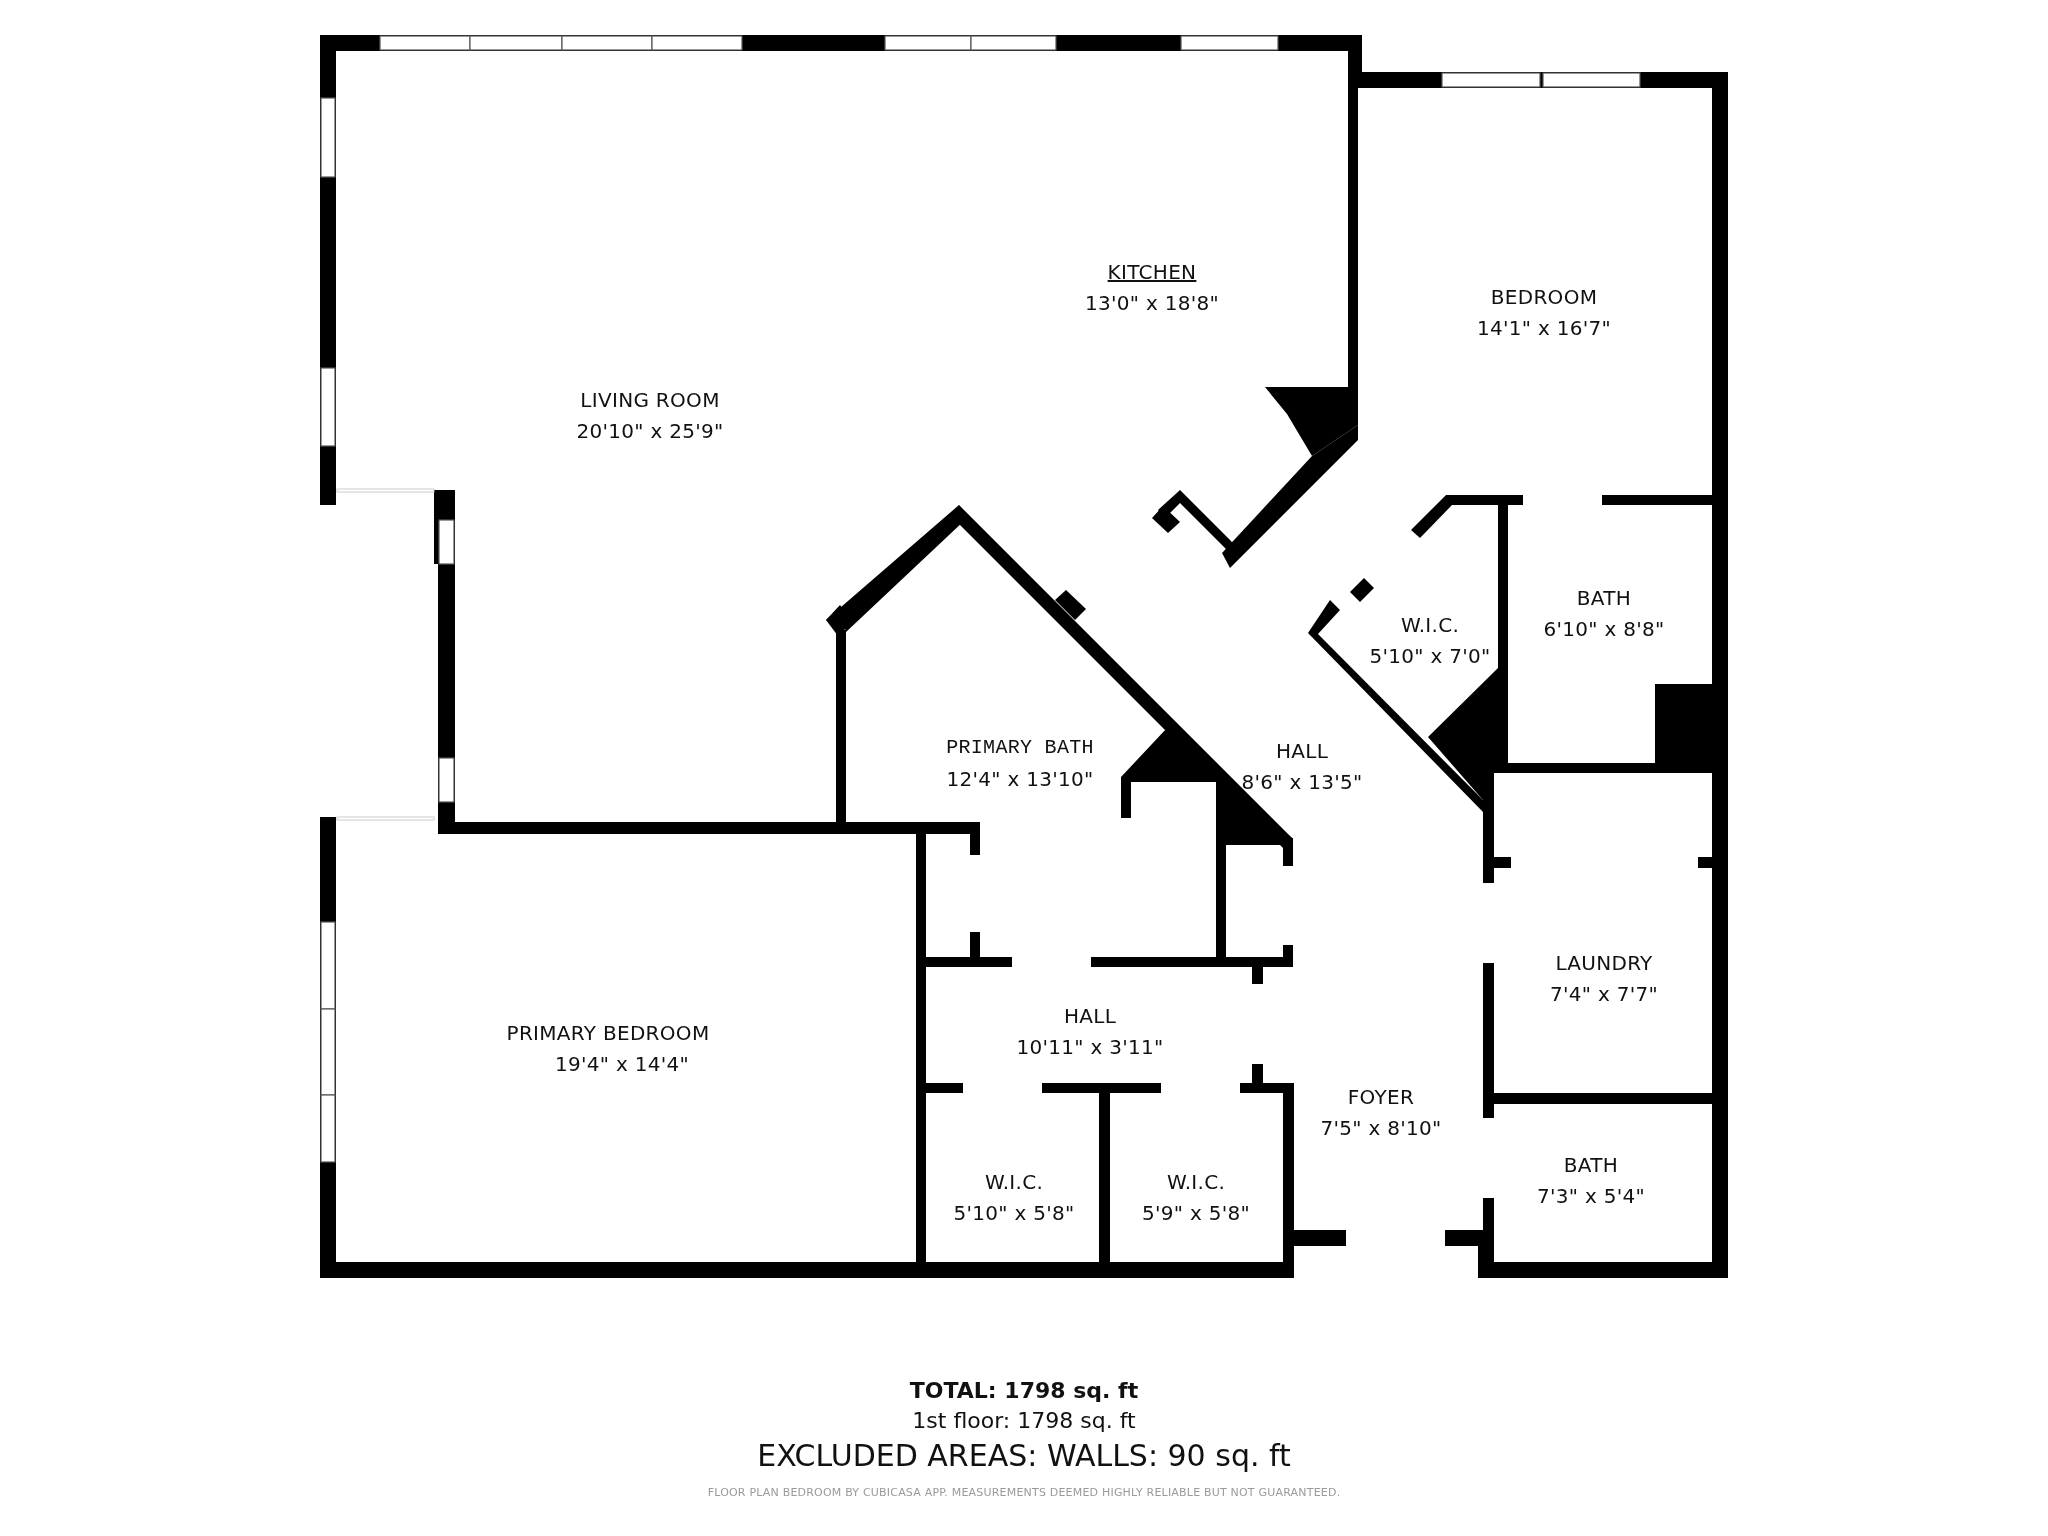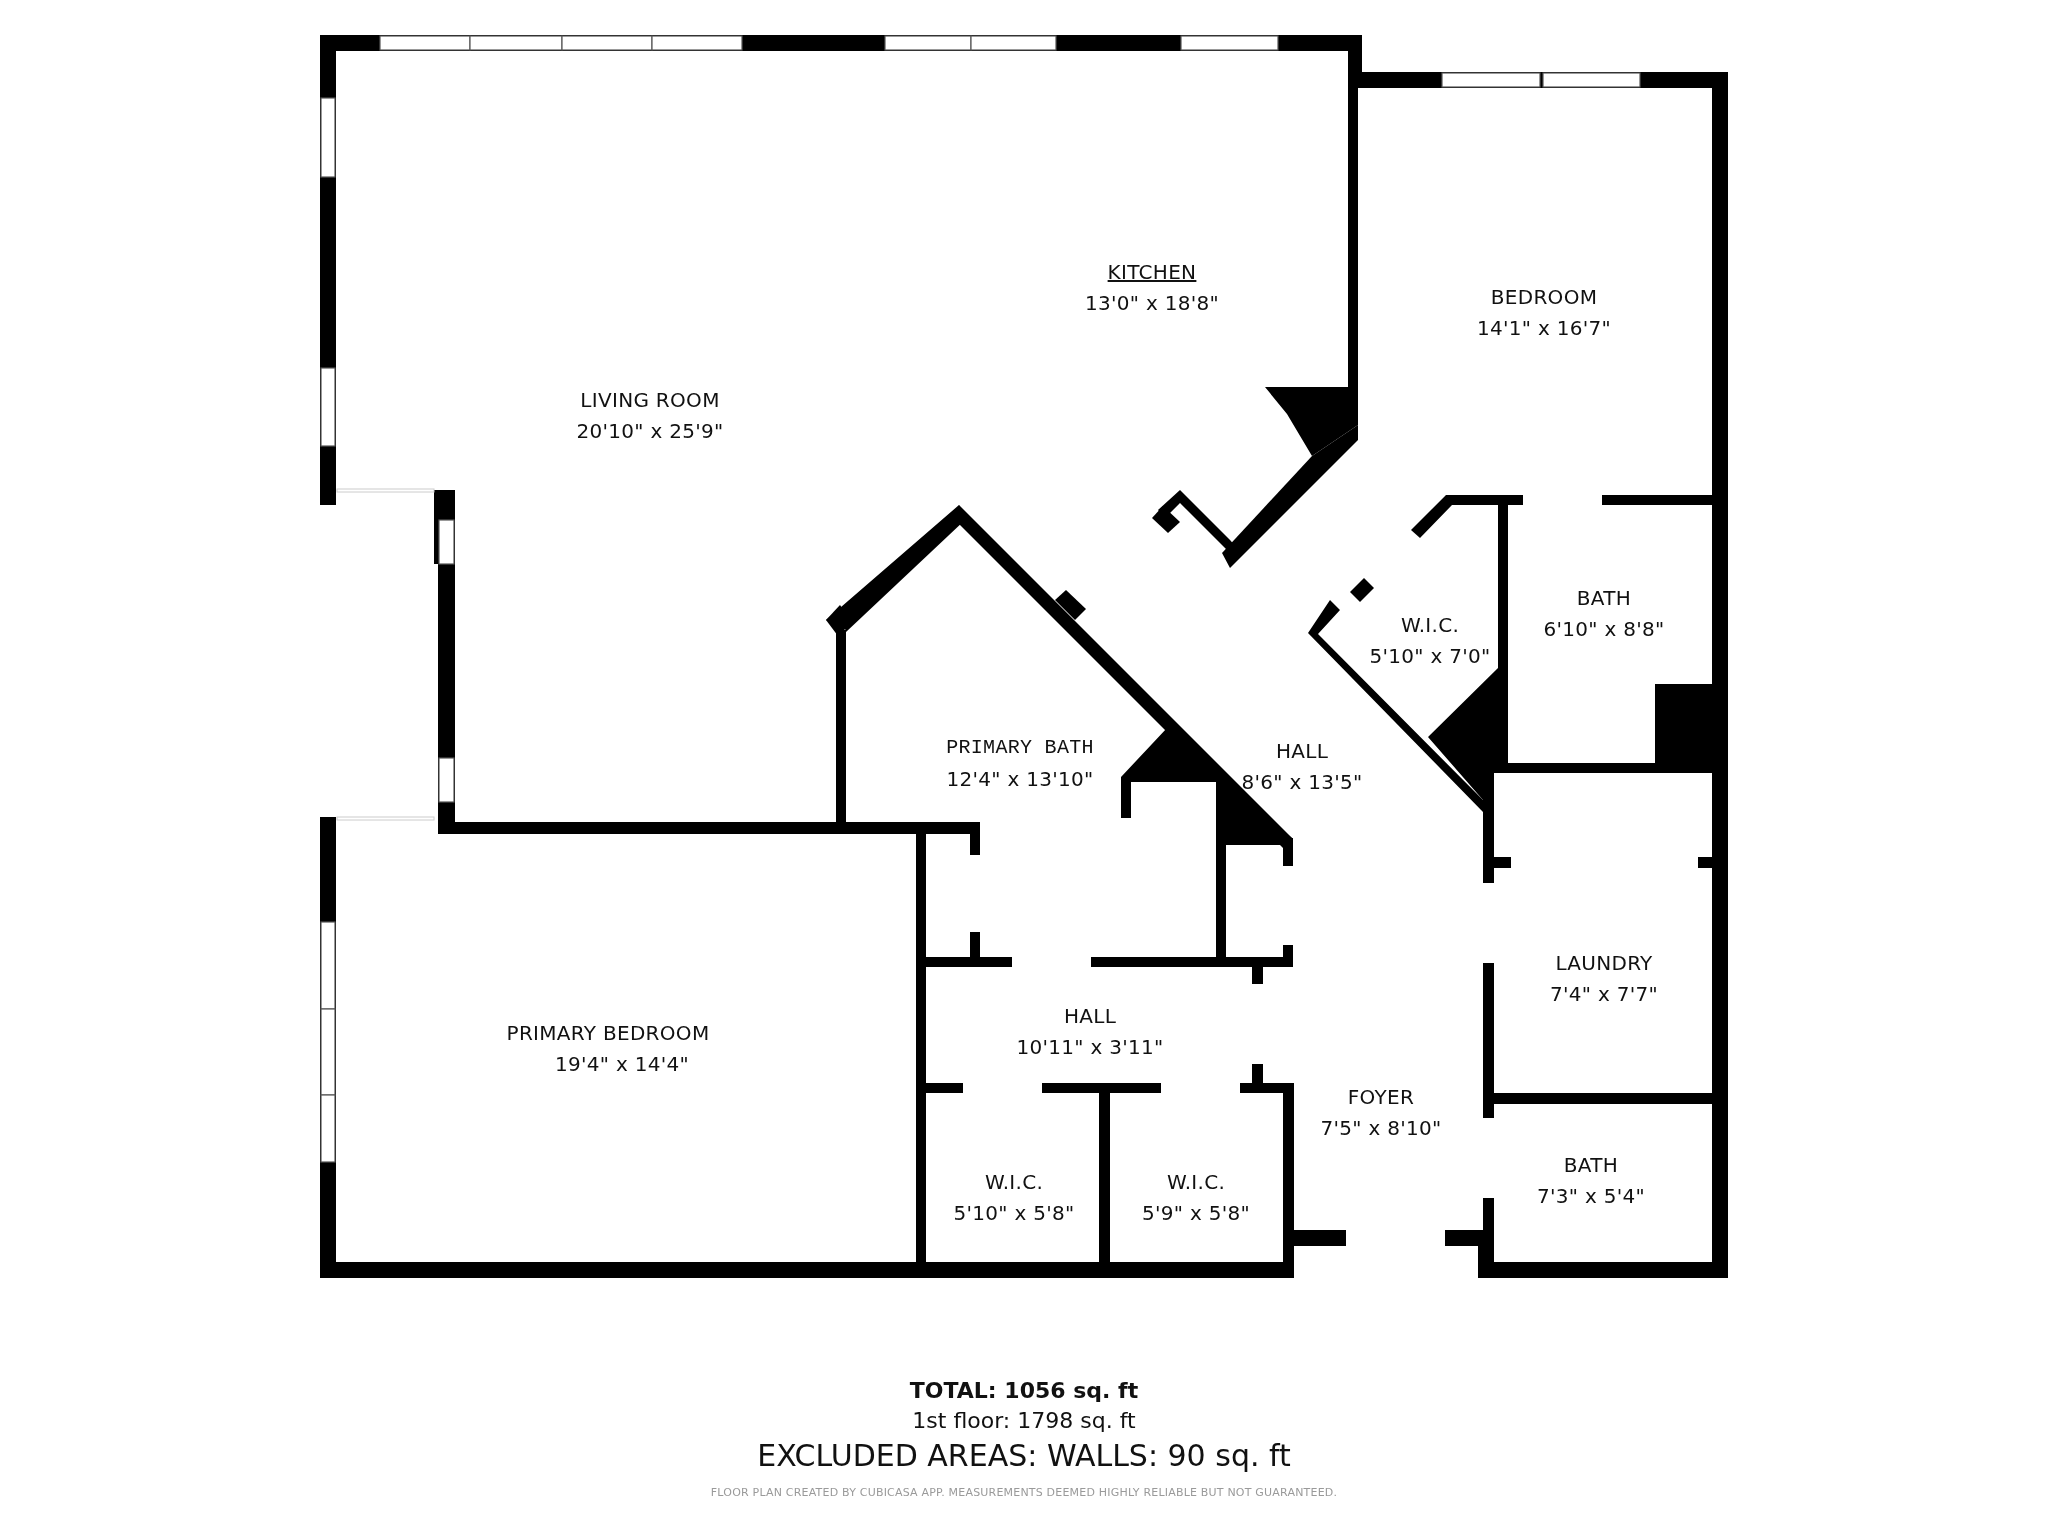--- a/index.html
+++ b/index.html
@@ -166,16 +166,16 @@
     <div class="lbl room-name" style="left: 1381px; top: 1085px;">FOYER</div>
     <div class="lbl room-dim" style="left: 1381px; top: 1116px;">7'5" x 8'10"</div>
     <div class="lbl room-name" style="left: 1014px; top: 1170px;">W.I.C.</div>
     <div class="lbl room-dim" style="left: 1014px; top: 1201px;">5'10" x 5'8"</div>
     <div class="lbl room-name" style="left: 1196px; top: 1170px;">W.I.C.</div>
     <div class="lbl room-dim" style="left: 1196px; top: 1201px;">5'9" x 5'8"</div>
     <div class="lbl room-name" style="left: 1591px; top: 1153px;">BATH</div>
     <div class="lbl room-dim" style="left: 1591px; top: 1184px;">7'3" x 5'4"</div>
   </div>
 
-<div class="footer ft-total">TOTAL: 1056 sq. ft</div>
+<div class="footer ft-total">TOTAL: 1798 sq. ft</div>
 <div class="footer ft-floor">1st floor: 1798 sq. ft</div>
 <div class="footer ft-excl">EXCLUDED AREAS: WALLS: 90 sq. ft</div>
-<div class="footer ft-disc">FLOOR PLAN CREATED BY CUBICASA APP. MEASUREMENTS DEEMED HIGHLY RELIABLE BUT NOT GUARANTEED.</div>
+<div class="footer ft-disc">FLOOR PLAN BEDROOM BY CUBICASA APP. MEASUREMENTS DEEMED HIGHLY RELIABLE BUT NOT GUARANTEED.</div>
 
 </body></html>

